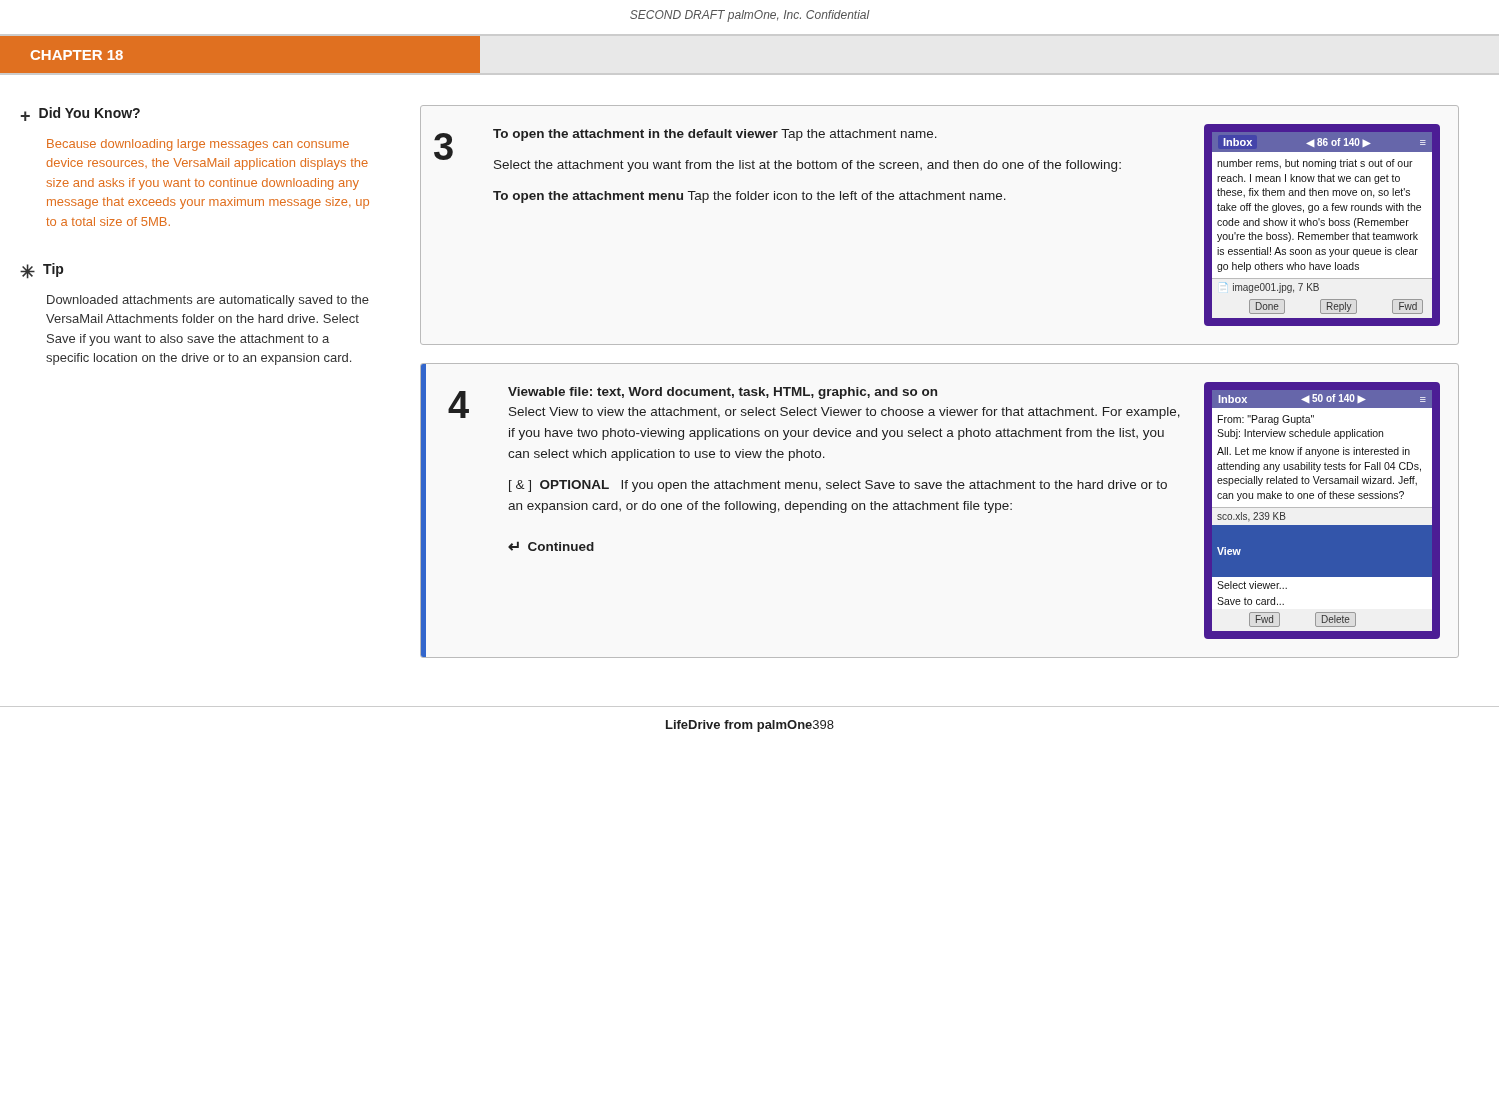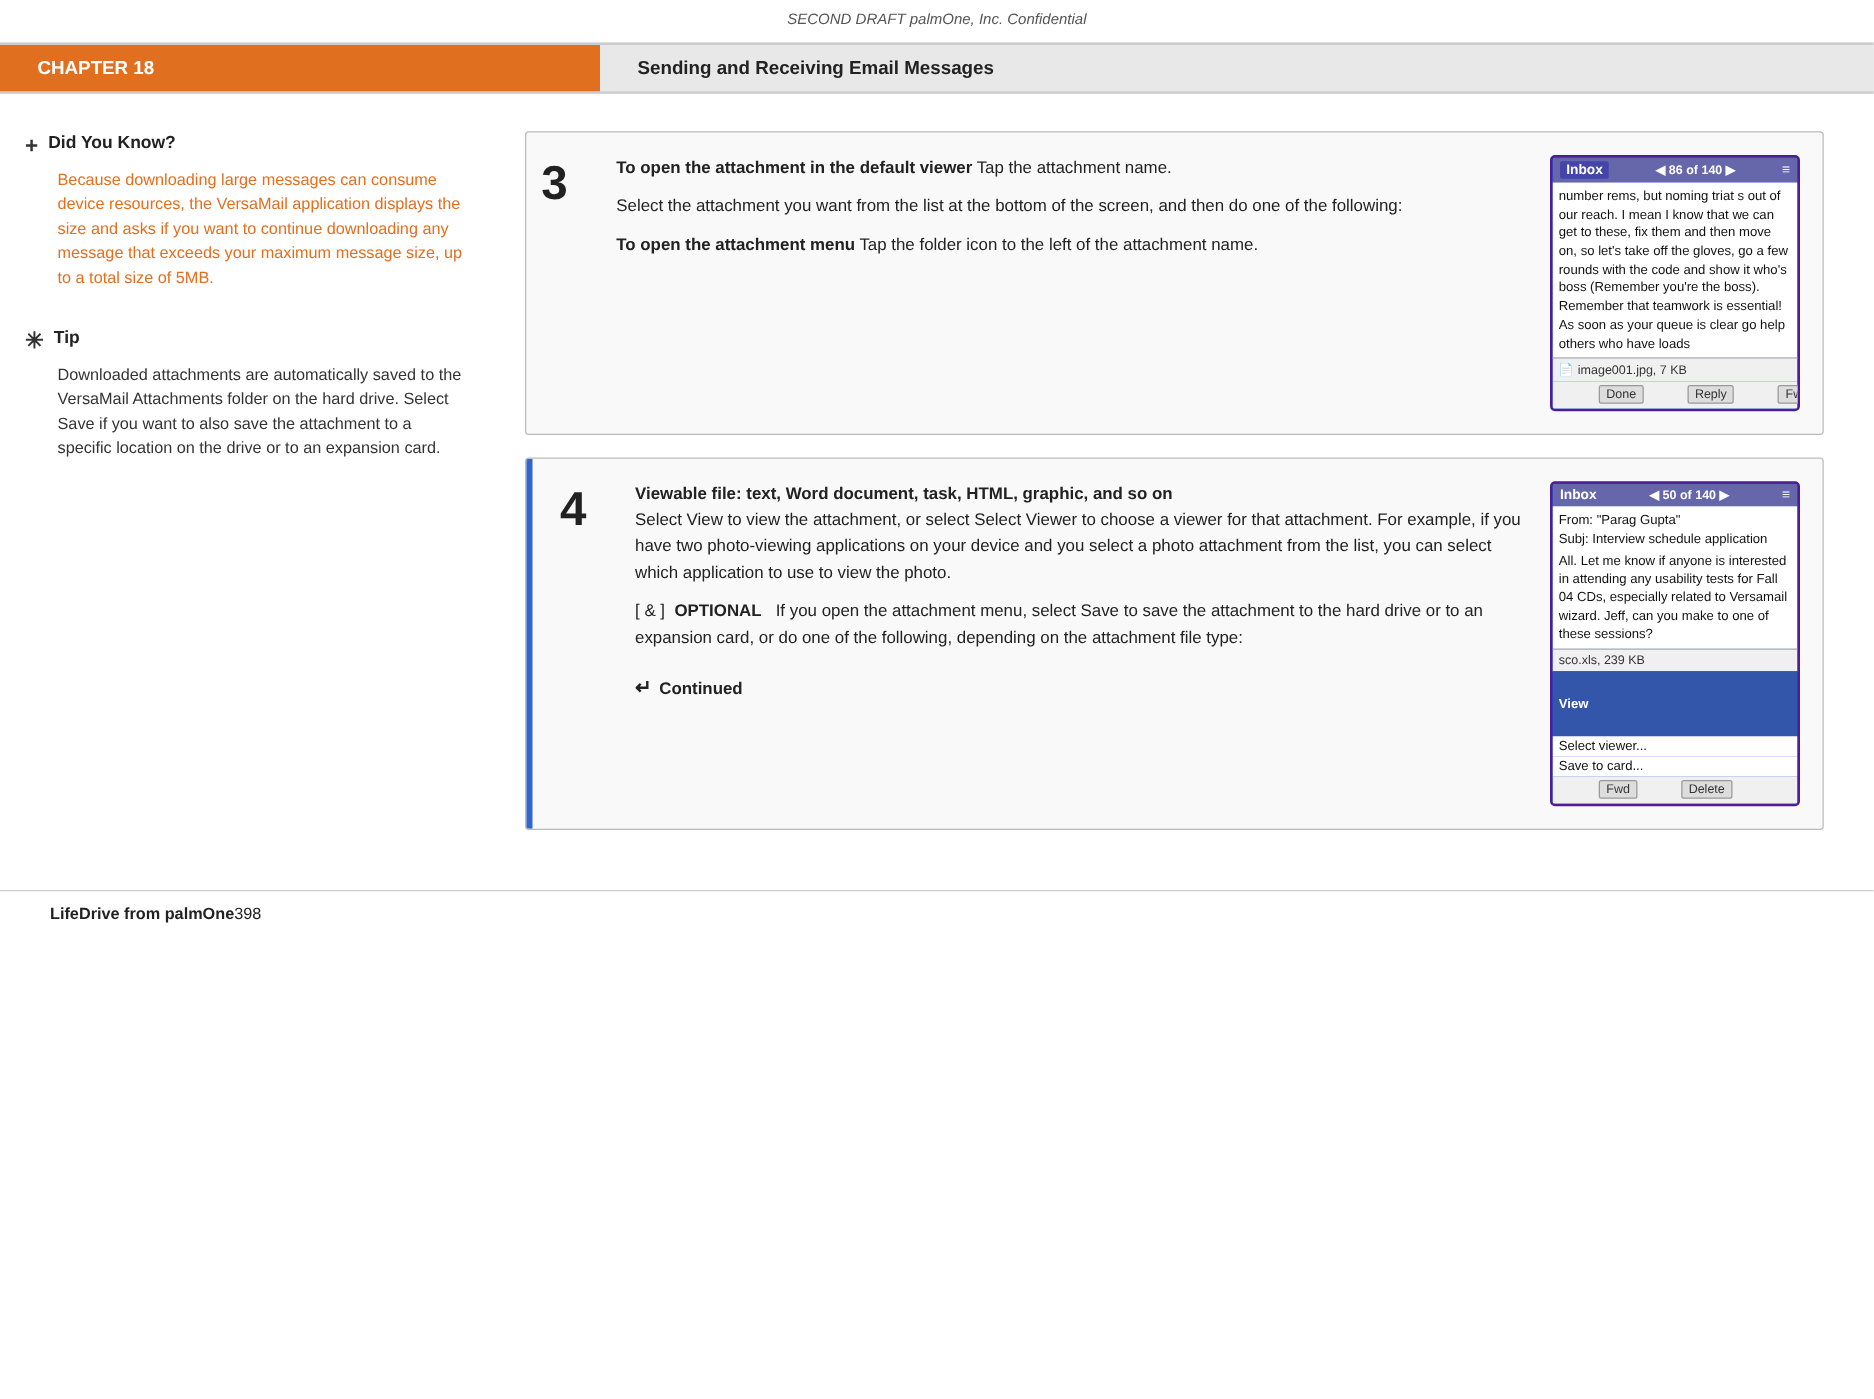--- a/index.html
+++ b/index.html
@@ -118,23 +118,23 @@
       font-size: 13.5px;
       line-height: 1.55;
     }
     .step-content p { margin-bottom: 10px; }
     .step-content .bold { font-weight: bold; }
     .step-img {
       margin-left: 10px;
       flex-shrink: 0;
     }
     .device-screen {
-      width: 200px;
-      background: #1d4ed8;
-      border: 2px solid #4c1d95;
+      width: 236px;
+      background: #4d7c0f;
+      border: 8px solid #4c1d95;
       border-radius: 4px;
       overflow: hidden;
       font-size: 11px;
     }
     .device-screen-header {
       display: flex;
       align-items: center;
       justify-content: space-between;
       background: #6666aa;
       color: #fff;
@@ -195,21 +195,21 @@
       gap: 6px;
       font-weight: bold;
       font-size: 13.5px;
       padding: 8px 0 6px 0;
     }
     .continued-icon {
       font-size: 16px;
     }
     .footer-bar {
       display: flex;
-      justify-content: flex-start;
+      justify-content: center;
       align-items: center;
       border-top: 1.5px solid #ccc;
       padding: 10px 40px;
       margin-top: 10px;
     }
     .footer-left {
       font-weight: bold;
       font-size: 13px;
       color: #222;
     }
@@ -250,23 +250,20 @@
 </head>
 <body>
 
 <div class="top-bar">
   <span>SECOND DRAFT palmOne, Inc.  Confidential</span>
 </div>
 
 <div class="chapter-header">
   <div class="chapter-label">
     <span>CHAPTER 18</span>
-  </div>
-  <div class="chapter-title">
-    <span>Sending and Receiving Email Messages</span>
   </div>
 </div>
 
 <div class="main-content">
 
   <div class="sidebar">
 
     <div class="sidebar-section">
       <div class="sidebar-icon-label">
         <span class="sidebar-icon">+</span>

